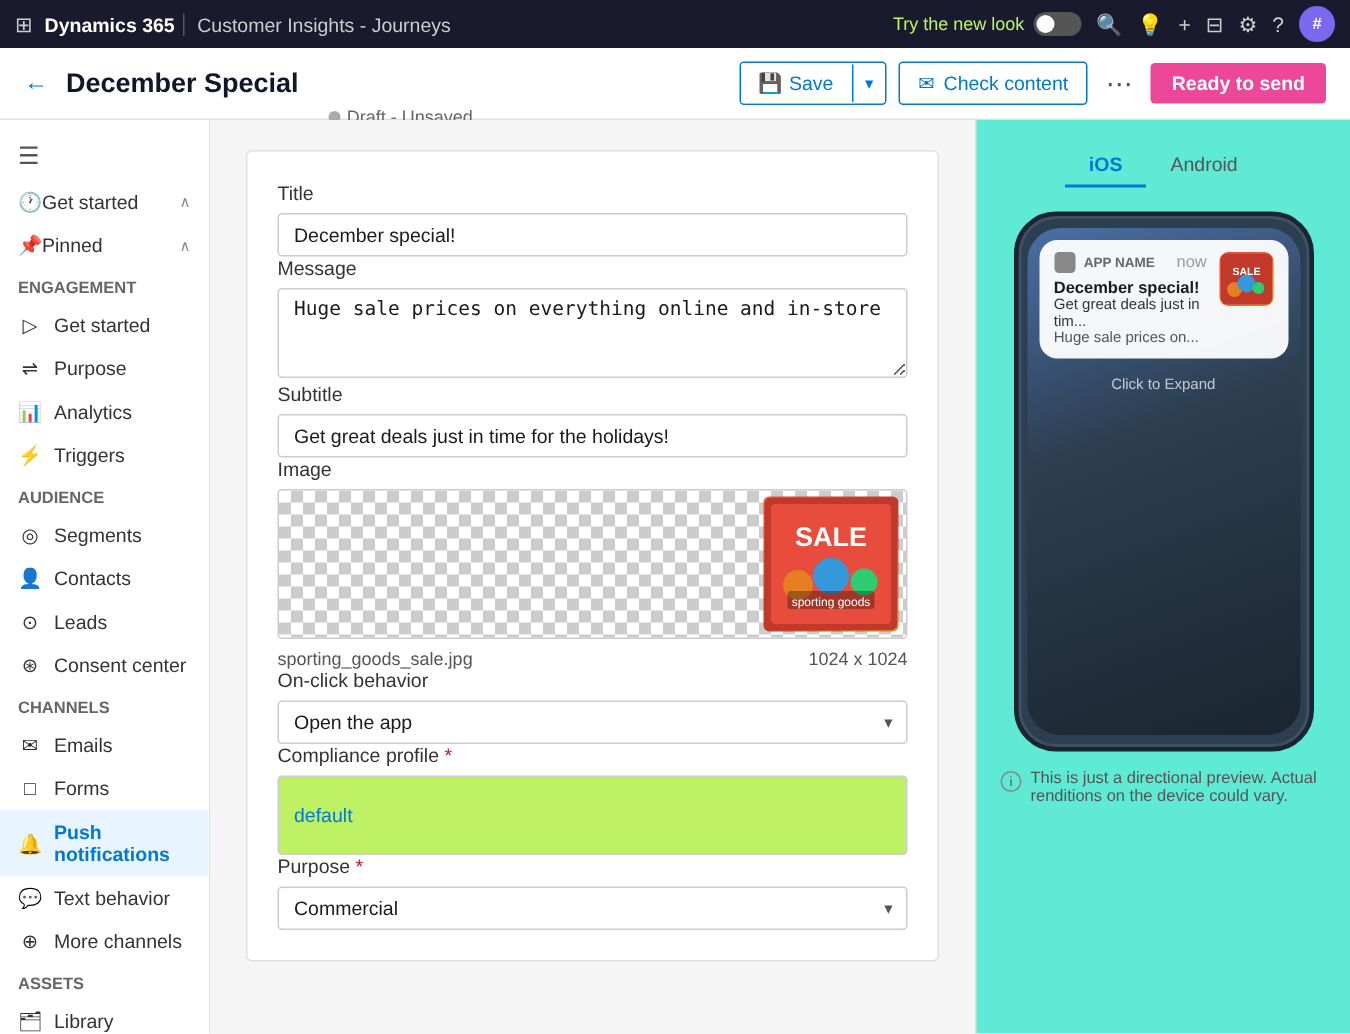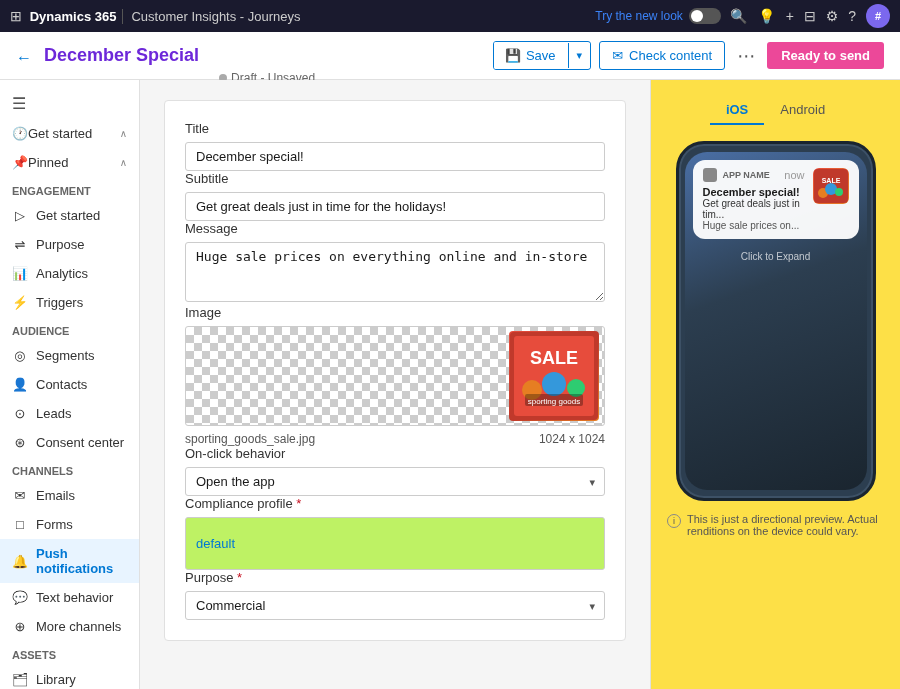--- a/index.html
+++ b/index.html
@@ -13,21 +13,21 @@
       align-items: center;
       padding: 0 10px;
       gap: 8px;
       color: #fff;
     }
     .topbar-apps-icon { color: #ccc; font-size: 14px; }
     .topbar-brand { display: flex; align-items: flex-start; gap: 6px; }
     .topbar-brand-name { font-size: 13px; color: #fff; font-weight: 600; }
     .topbar-app-name { font-size: 13px; color: #ccc; border-left: 1px solid #555; padding-left: 8px; }
     .topbar-right { margin-left: auto; display: flex; align-items: center; gap: 10px; }
-    .topbar-new-look { display: flex; align-items: center; gap: 6px; font-size: 12px; color: #3b82f6; }
+    .topbar-new-look { display: flex; align-items: center; gap: 6px; font-size: 12px; color: #bef264; }
     .toggle-switch {
       width: 32px; height: 16px; background: #555; border-radius: 8px; position: relative; cursor: pointer;
     }
     .toggle-switch::after {
       content: ''; position: absolute; left: 2px; top: 2px; width: 12px; height: 12px;
       background: #fff; border-radius: 50%;
     }
     .topbar-icon { color: #ccc; font-size: 14px; cursor: pointer; }
     .topbar-avatar {
       width: 24px; height: 24px; border-radius: 50%; background: #7b68ee;
@@ -38,21 +38,21 @@
     .toolbar {
       background: #fff;
       height: 48px;
       display: flex;
       align-items: center;
       padding: 0 16px;
       border-bottom: 1px solid #e0e0e0;
       gap: 8px;
     }
     .toolbar-back { color: #0078d4; font-size: 16px; cursor: pointer; margin-right: 4px; }
-    .toolbar-title { font-size: 18px; font-weight: 600; color: #6d28d9; }
+    .toolbar-title { font-size: 18px; font-weight: 600; color: #0f172a; }
     .toolbar-status {
       display: flex; align-items: center; gap: 4px; margin-left: 12px;
       font-size: 12px; color: #666; margin-top: 44px;
     }
     .status-dot { width: 8px; height: 8px; border-radius: 50%; background: #aaa; }
     .toolbar-spacer { flex: 1; }
     .toolbar-actions { display: flex; align-items: center; gap: 8px; }
     .btn-save {
       display: flex; align-items: center; gap: 0; border: 1px solid #0078d4; border-radius: 3px;
       overflow: hidden;
@@ -133,21 +133,21 @@
       display: flex; align-items: center; justify-content: center;
     }
     .sale-image-inner {
       width: 90px; height: 90px; background: linear-gradient(135deg, #e74c3c 0%, #c0392b 50%, #e67e22 100%);
       display: flex; align-items: center; justify-content: center; border-radius: 4px;
       font-size: 11px; text-align: center;
     }
     .image-meta { display: flex; justify-content: space-between; font-size: 12px; color: #555; margin-top: 6px; }
 
     
-    .preview-panel { width: 250px; flex-shrink: 0; padding: 16px; background: #fde047; border-left: 1px solid #e0e0e0; }
+    .preview-panel { width: 250px; flex-shrink: 0; padding: 16px; background: #5eead4; border-left: 1px solid #e0e0e0; }
     .preview-tabs { display: flex; gap: 0; margin-bottom: 16px; justify-content: center; }
     .preview-tab {
       padding: 6px 16px; font-size: 13px; cursor: pointer; color: #555; border-bottom: 2px solid transparent;
     }
     .preview-tab.active { color: #0078d4; border-bottom: 2px solid #0078d4; font-weight: 600; }
 
     
     .phone-mockup {
       width: 200px; height: 360px; background: #2c3e50; border-radius: 28px; margin: 0 auto;
       position: relative; overflow: hidden; border: 3px solid #1a252f;
@@ -322,27 +322,27 @@
 
   <div class="form-area">
     <div class="form-card">
 
       <div class="form-group">
         <label class="form-label">Title</label>
         <input type="text" class="form-input" value="December special!" style="">
       </div>
 
       <div class="form-group">
+        <label class="form-label">Message</label>
+        <textarea class="form-textarea" style="">Huge sale prices on everything online and in-store</textarea>
+      </div>
+
+      <div class="form-group">
         <label class="form-label">Subtitle</label>
         <input type="text" class="form-input" value="Get great deals just in time for the holidays!" style="">
-      </div>
-
-      <div class="form-group">
-        <label class="form-label">Message</label>
-        <textarea class="form-textarea" style="">Huge sale prices on everything online and in-store</textarea>
       </div>
 
       <div class="form-group">
         <label class="form-label">Image</label>
         <div class="image-area" style="height:100px;">
           <div class="image-overlay">
             <div class="sale-image-inner">
               <svg width="88" height="88" viewBox="0 0 88 88">
                 <rect width="88" height="88" fill="#c0392b" rx="4"></rect>
                 <rect x="4" y="4" width="80" height="80" fill="#e74c3c" rx="3"></rect>

